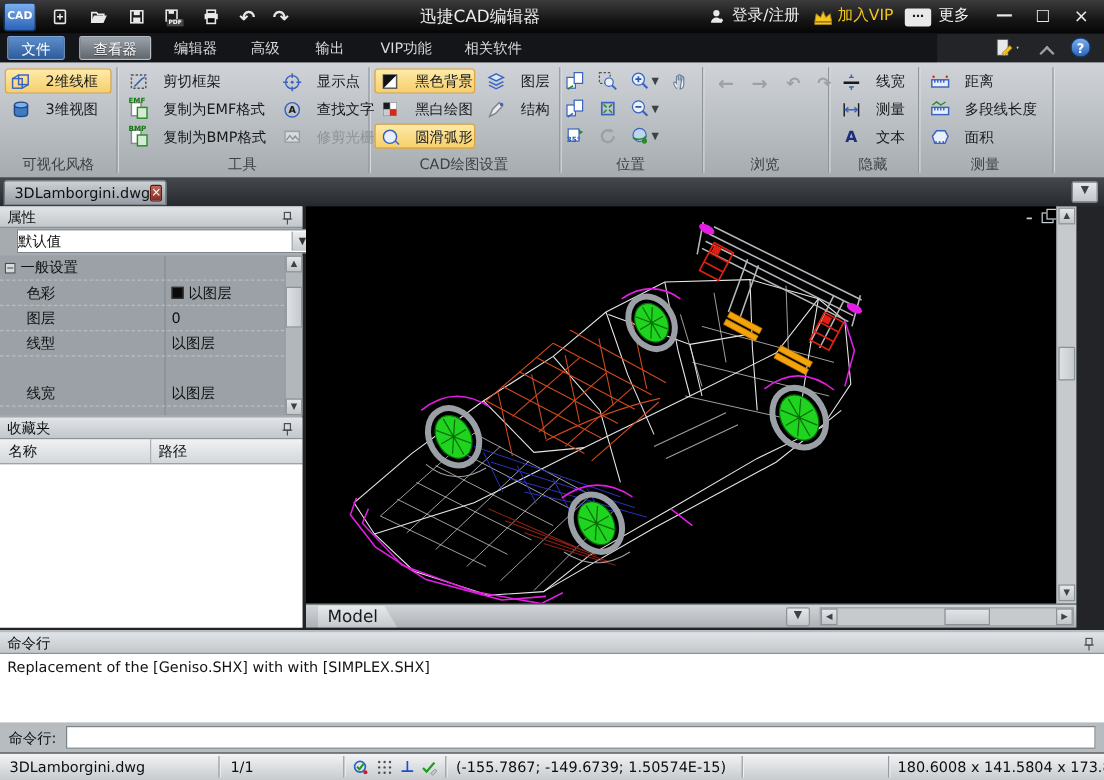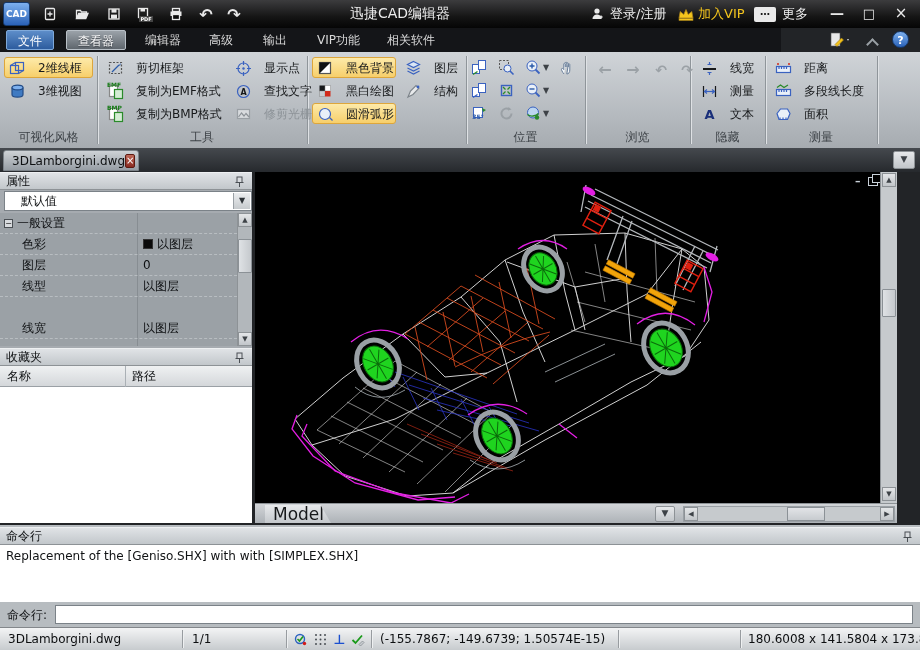--- a/index.html
+++ b/index.html
@@ -61,22 +61,22 @@
   .chevbtn{position:absolute;width:22px;height:18px;background:linear-gradient(#e6e8ea,#c2c6ca);
            border:1px solid #8d9296;border-radius:2px;box-sizing:border-box;color:#3d4247;
            font-size:9px;text-align:center;line-height:15px}
 
   
   .lp{position:absolute;left:0;top:172px;width:252px;height:351px;background:#a6abb0}
   .phead{position:absolute;left:0;width:252px;height:18px;box-sizing:border-box;
          background:linear-gradient(#e0e3e6,#c2c7cb);border-top:1px solid #eef0f2;border-bottom:1px solid #8d9296;
          font-size:12px;line-height:16px;padding-left:6px;color:#0e1012}
   .pin{position:absolute;right:7px;top:3px}
-  .preset{position:absolute;left:4px;top:19px;width:248px;height:20px;background:#fff;border:1px solid #7b8288;
-          box-sizing:border-box;font-size:12px;line-height:18px;padding-left:16px;color:#0e1012}
+  .preset{position:absolute;left:14px;top:19px;width:248px;height:20px;background:#fff;border:1px solid #7b8288;
+          box-sizing:border-box;font-size:12px;line-height:18px;padding-left:0;color:#0e1012}
   .preset-dd{position:absolute;right:1px;top:1px;width:16px;height:16px;background:linear-gradient(#eceef0,#c6cacd);
              border-left:1px solid #9aa0a5;text-align:center;font-size:8px;line-height:16px;color:#2d3237}
   .pgrid{position:absolute;left:0;top:41px;width:252px;height:133px;background:#9ba1a6;overflow:hidden}
   .prow{position:absolute;left:0;width:237px;height:21px;border-bottom:1px dashed #b8bdc1;box-sizing:border-box;
         font-size:12px;color:#0e1012;line-height:20px}
   .plabel{position:absolute;left:22px}
   .pvalue{position:absolute;left:143px;display:flex;align-items:center;gap:4px;height:20px}
   .pcolsep{position:absolute;left:137px;top:0;width:1px;height:133px;background:#878d92}
   .collapse{position:absolute;left:4px;top:6px;width:9px;height:9px;border:1px solid #4a4f54;background:#d8dbde;
             font-size:8px;line-height:7px;text-align:center;color:#1a1a1a;box-sizing:border-box}
@@ -93,21 +93,21 @@
   .vp{position:absolute;left:255px;top:172px;width:625px;height:331px;background:#000;overflow:hidden}
   .mdi{position:absolute;top:3px;display:flex;gap:7px;color:#c9d1d9;align-items:center}
   .mdi .m1{font-size:11px;font-weight:bold}
   .restore{width:8px;height:7px;border:1px solid #c9d1d9;position:relative;background:#000}
   .restore:after{content:'';position:absolute;left:3px;top:-4px;width:8px;height:7px;border:1px solid #c9d1d9;background:#000}
   .vpsb{position:absolute;left:880px;top:172px;width:17px;height:331px;background:#c6cacd;border-left:1px solid #8d9296;box-sizing:border-box}
   .modelbar{position:absolute;left:255px;top:503px;width:642px;height:20px;
             background:linear-gradient(#d2d5d8,#adb2b7);border-top:1px solid #8d9296;box-sizing:border-box}
   .modeltab{position:absolute;left:10px;top:1px;width:66px;height:18px;
             background:linear-gradient(#e7e9eb,#c4c8cc);clip-path:polygon(0 0,84% 0,100% 100%,0 100%);
-            font-size:17px;line-height:18px;padding-left:8px;box-sizing:border-box;color:#17191b}
+            font-size:14px;line-height:18px;padding-left:8px;box-sizing:border-box;color:#17191b}
   .hsb{position:absolute;left:428px;top:2px;width:212px;height:16px;background:#c6cacd;border:1px solid #9aa0a5;box-sizing:border-box}
   .hbtn{position:absolute;top:0;width:14px;height:14px;background:linear-gradient(#e4e6e8,#c2c6ca);
         border:1px solid #8d9296;box-sizing:border-box;font-size:7px;text-align:center;line-height:13px;color:#3d4247}
   .hthumb{position:absolute;left:103px;top:0;width:38px;height:14px;background:linear-gradient(#e2e4e7,#c7cbcf);border:1px solid #8b9196;box-sizing:border-box}
 
   
   .cmd{position:absolute;left:0;top:525px;width:920px;height:102px;background:#b7bcc0}
   .cmdlog{position:absolute;left:0;top:19px;width:920px;height:58px;background:#fff;border-top:1px solid #8d9296;
           box-sizing:border-box;font-size:12px;color:#101214;padding:4px 6px}
   .cmdlabel{position:absolute;left:7px;top:82px;font-size:12px;color:#101214}
@@ -338,20 +338,21 @@
     </div>
   <div class="rbtn" style="left:400px;top:28px;width:60px">
     <span class="rico">
       <svg width="17" height="17">
           <path d="M3 14l2.5-6L11 2.5l2.8 2.8L8 11.5 3 14z" fill="#e8eaec" stroke="#7d848a"></path>
           <circle cx="13" cy="4" r="1.4" fill="#3a62c0" stroke="none"></circle>
         </svg>
       </span>
     <span>结构</span>
     </div>
+  <div class="glabel" style="left:307px;width:159px">CAD绘图设置</div>
 
   <span class="itile" style="left:468px;top:5px">
     <svg width="17" height="17">
         <rect x="1.5" y="5.5" width="7" height="9" fill="#fff" stroke="#3a62c0"></rect>
         <rect x="7.5" y="1.5" width="7" height="9" fill="#fff" stroke="#3a62c0"></rect>
         <path d="M2 15.5l4.5-3" stroke="#2a8a2a" stroke-width="1.4"></path>
       </svg>
     </span>
   <span class="itile" style="left:495px;top:5px">
     <svg width="17" height="17">

